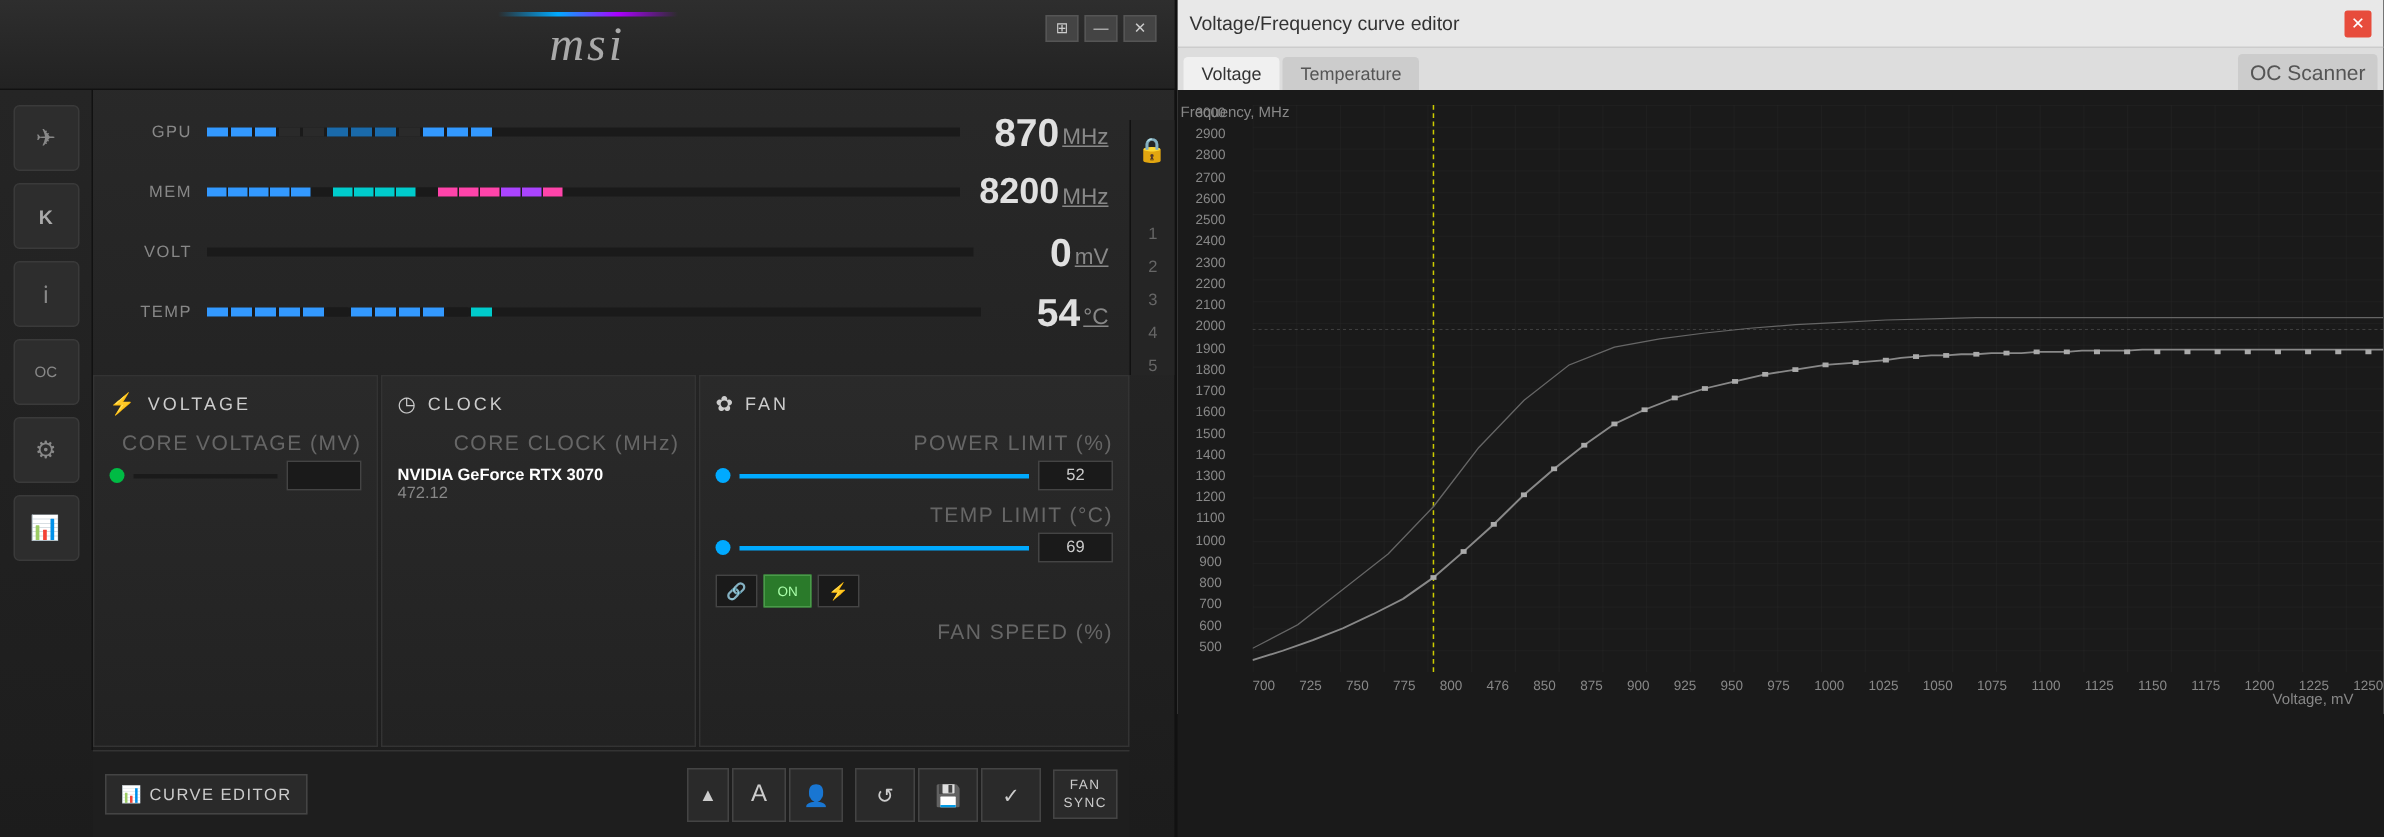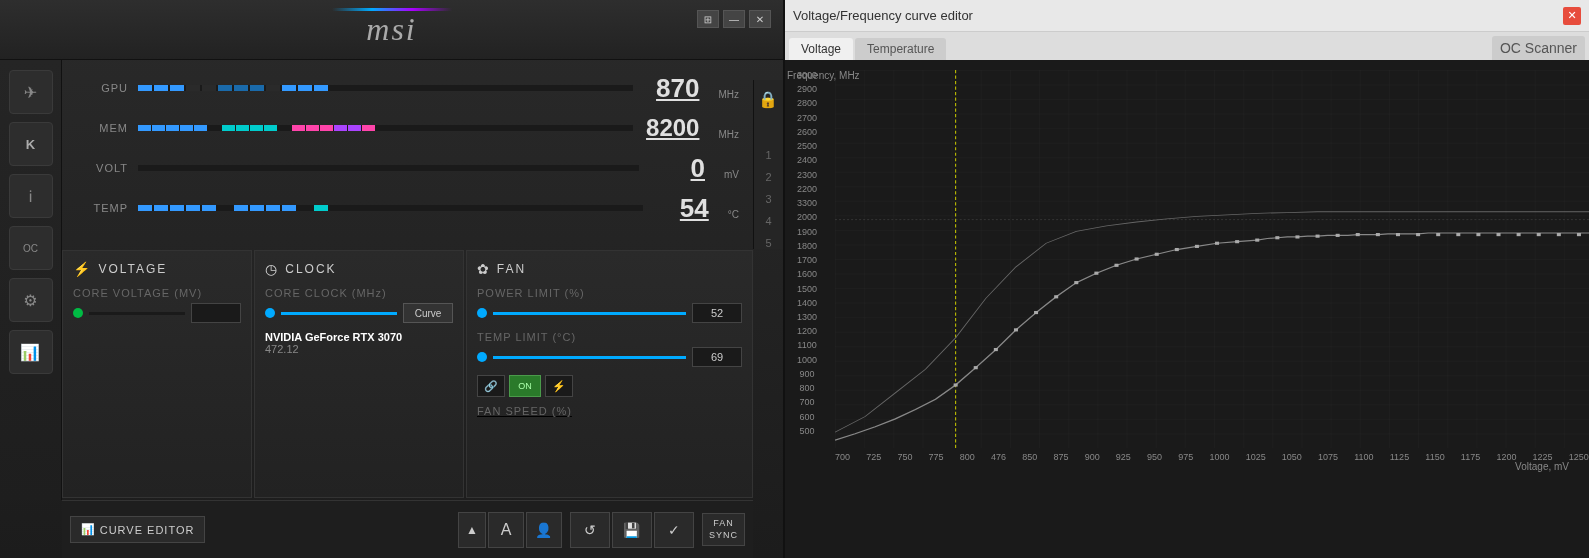--- a/index.html
+++ b/index.html
@@ -185,29 +185,29 @@
 
     .bar-blue { background: #3399ff; }
     .bar-empty { background: transparent; }
 
     .metric-value {
       color: #e0e0e0;
       font-size: 26px;
       font-weight: bold;
       min-width: 60px;
       text-align: right;
-      text-decoration: underline;
     }
 
     .metric-unit {
       color: #888;
-      font-size: 10px;
-      margin-left: 19px;
+      font-size: 15px;
+      margin-left: 2px;
       align-self: flex-end;
       margin-bottom: 4px;
+      text-decoration: underline;
     }
 
     
     .control-section {
       position: absolute;
       left: 62px;
       right: 30px;
       top: 250px;
       bottom: 60px;
       display: flex;
@@ -235,23 +235,24 @@
     .panel-icon {
       font-size: 14px;
     }
 
     .control-row {
       margin-bottom: 8px;
     }
 
     .control-label {
       color: #666;
-      font-size: 11px;
+      font-size: 14px;
       letter-spacing: 1px;
       margin-bottom: 4px;
+      text-align: right;
     }
 
     .slider-row {
       display: flex;
       align-items: center;
       gap: 6px;
     }
 
     .slider-dot {
       width: 10px;
@@ -685,25 +686,20 @@
       </div>
     </div>
 
     <div class="control-panel" style="max-width:210px;">
       <div class="panel-title">
         <span class="panel-icon">◷</span>
         <span>CLOCK</span>
       </div>
       <div class="control-row">
         <div class="control-label">CORE CLOCK (MHz)</div>
-        <div class="slider-row">
-          <div class="slider-dot"></div>
-          <div class="slider-track"></div>
-          <div class="curve-btn">Curve</div>
-        </div>
       </div>
       <div class="gpu-name">NVIDIA GeForce RTX 3070</div>
       <div class="gpu-subtext">472.12</div>
     </div>
 
     <div class="control-panel">
       <div class="panel-title">
         <span class="panel-icon">✿</span>
         <span>FAN</span>
       </div>
@@ -721,21 +717,21 @@
           <div class="slider-dot"></div>
           <div class="slider-track"></div>
           <div class="value-box">69</div>
         </div>
       </div>
       <div style="display:flex;gap:4px;margin-top:4px;">
         <div style="background:#1a1a1a;border:1px solid #444;width:28px;height:22px;display:flex;align-items:center;justify-content:center;color:#888;font-size:11px;cursor:pointer;">🔗</div>
         <div style="background:#2a7a2a;border:1px solid #4a9a4a;width:32px;height:22px;display:flex;align-items:center;justify-content:center;color:#aaffaa;font-size:9px;cursor:pointer;">ON</div>
         <div style="background:#1a1a1a;border:1px solid #444;width:28px;height:22px;display:flex;align-items:center;justify-content:center;color:#888;font-size:11px;cursor:pointer;">⚡</div>
       </div>
-      <div class="control-row" style="margin-top:8px;text-decoration:underline;">
+      <div class="control-row" style="margin-top:8px;">
         <div class="control-label">FAN SPEED (%)</div>
       </div>
     </div>
 
   </div>
 
   <div class="bottom-bar">
     <div class="curve-editor-btn">
       <span>📊</span>
       <span>CURVE EDITOR</span>
@@ -779,21 +775,21 @@
     <div class="y-axis-labels">
       <div class="y-label">3000</div>
       <div class="y-label">2900</div>
       <div class="y-label">2800</div>
       <div class="y-label">2700</div>
       <div class="y-label">2600</div>
       <div class="y-label">2500</div>
       <div class="y-label">2400</div>
       <div class="y-label">2300</div>
       <div class="y-label">2200</div>
-      <div class="y-label">3300</div>
+      <div class="y-label">2100</div>
       <div class="y-label">2000</div>
       <div class="y-label">1900</div>
       <div class="y-label">1800</div>
       <div class="y-label">1700</div>
       <div class="y-label">1600</div>
       <div class="y-label">1500</div>
       <div class="y-label">1400</div>
       <div class="y-label">1300</div>
       <div class="y-label">1200</div>
       <div class="y-label">1100</div>

